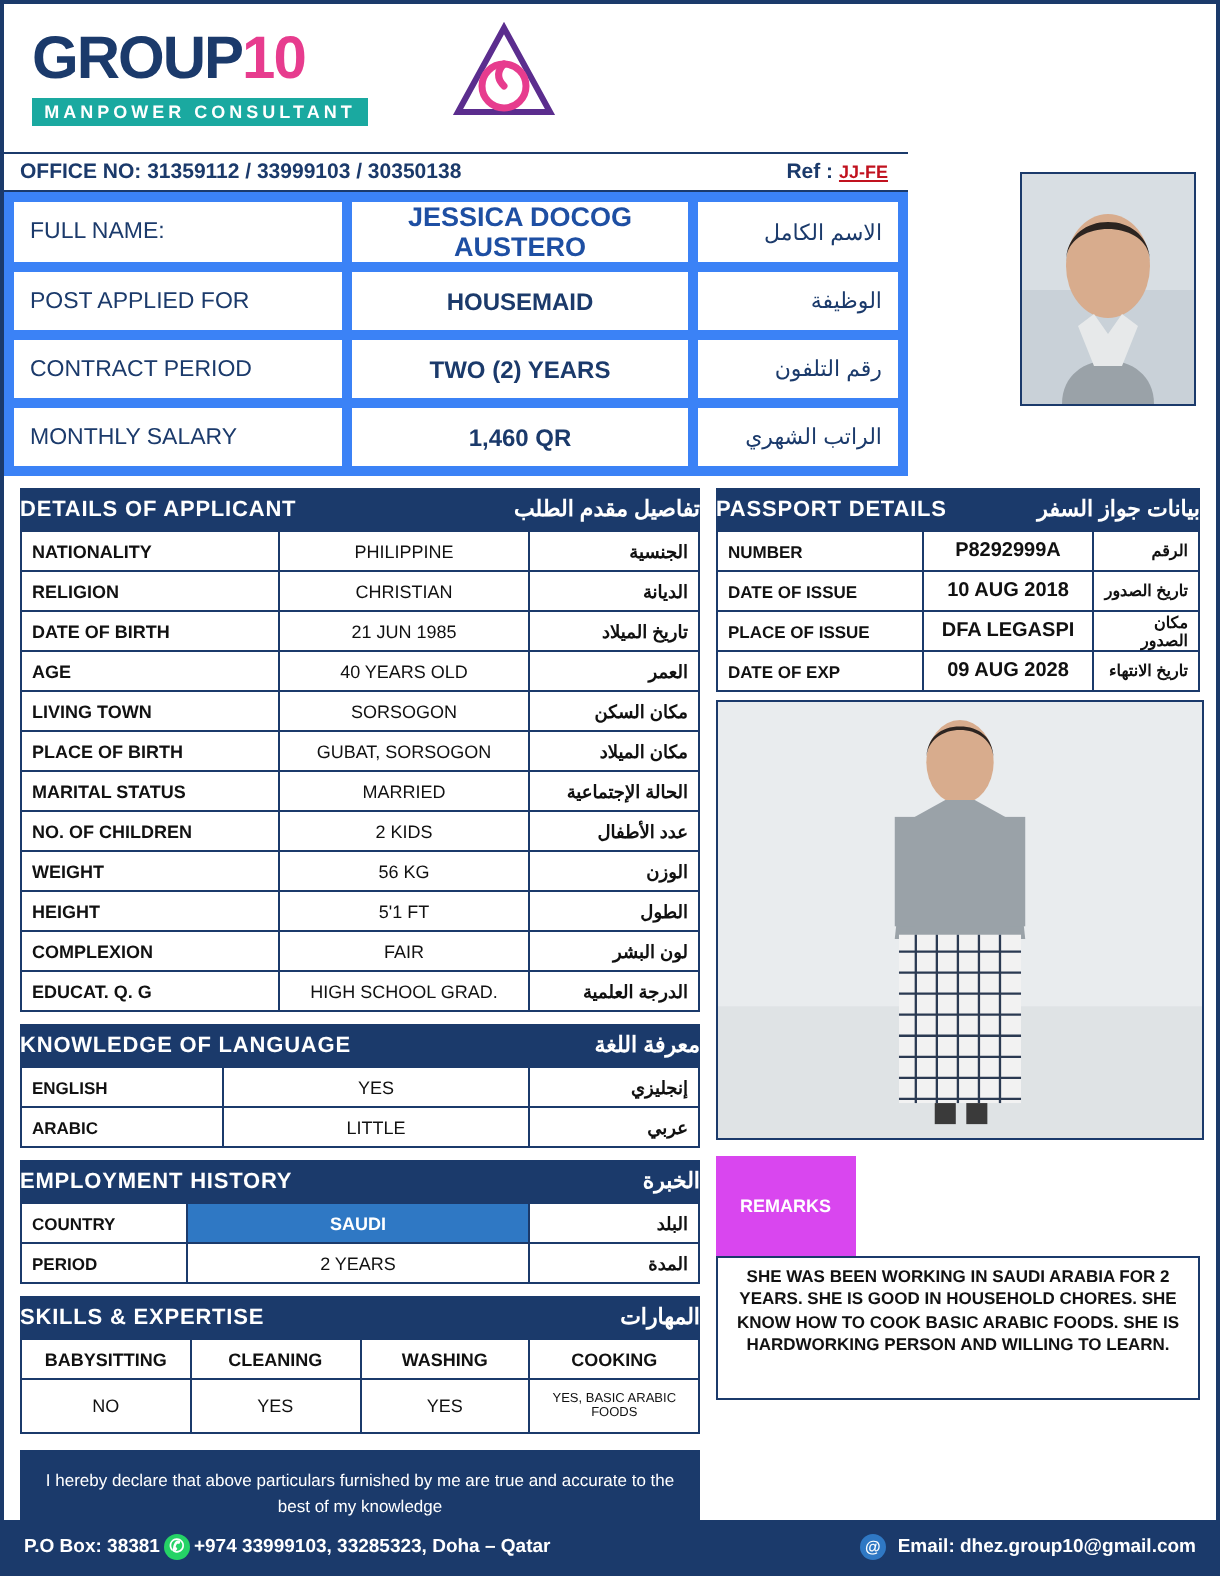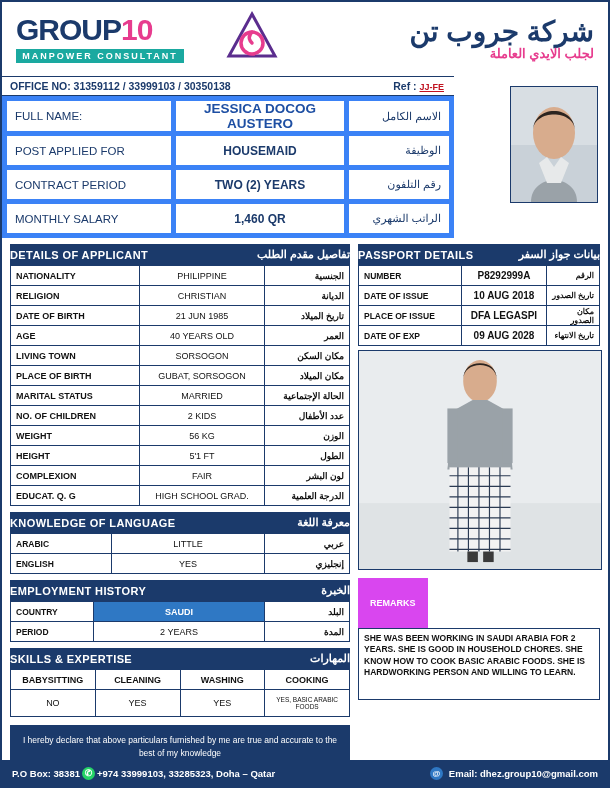--- a/index.html
+++ b/index.html
@@ -211,20 +211,21 @@
   }
   .remarks-box{
     border:1px solid #1b3a6b;
     font-size:8.5px;
     line-height:1.35;
     padding:4px 5px;
     height:72px;
     box-sizing:border-box;
     font-weight:bold;
     color:#111;
+    text-align:center;
   }
   
   .declare{
     margin:8px 8px 0 8px;
     width:340px;
     background:#1b3a6b;
     color:#fff;
     font-size:8.5px;
     text-align:center;
     padding:9px 6px;
@@ -273,24 +274,20 @@
         <span>GROUP</span><span class="ten">10</span>
       </div>
       <div class="logo-bar">MANPOWER CONSULTANT</div>
     </div>
     <div class="mid-logo">
       <svg width="58" height="58" viewBox="0 0 58 58" aria-hidden="true">
         <path d="M29 4 L52 46 H6 Z" fill="none" stroke="#5b2d8e" stroke-width="3"></path>
         <circle cx="29" cy="33" r="11" fill="none" stroke="#e73c8e" stroke-width="3.5"></circle>
         <path d="M29 22 C24 27 27 31 29 33" fill="none" stroke="#e73c8e" stroke-width="3.5" stroke-linecap="round"></path>
       </svg>
-    </div>
-    <div class="arabic-head">
-      <div class="ar1">شركة جروب تن</div>
-      <div class="ar2">لجلب الايدي العاملة</div>
     </div>
   </div>
 
   <div class="office-row">
     <div class="o1">OFFICE NO: 31359112 / 33999103 / 30350138</div>
     <div class="o2">
       <span>Ref :</span>
       <span class="ref-val">JJ-FE</span>
     </div>
   </div>
@@ -403,28 +400,28 @@
       </tbody>
         </table>
 
       <div class="sec-head" style="margin-top:6px">
         <span>KNOWLEDGE OF LANGUAGE</span>
         <span class="ar">معرفة اللغة</span>
       </div>
       <table class="grid lang">
         <tbody>
             <tr>
+              <td class="k">ENGLISH</td>
+              <td class="v">YES</td>
+              <td class="a">إنجليزي</td>
+            </tr>
+        <tr>
               <td class="k">ARABIC</td>
               <td class="v">LITTLE</td>
               <td class="a">عربي</td>
-            </tr>
-        <tr>
-              <td class="k">ENGLISH</td>
-              <td class="v">YES</td>
-              <td class="a">إنجليزي</td>
             </tr>
       </tbody>
         </table>
 
       <div class="sec-head" style="margin-top:6px">
         <span>EMPLOYMENT HISTORY</span>
         <span class="ar">الخبرة</span>
       </div>
       <table class="grid emp">
         <tbody>

